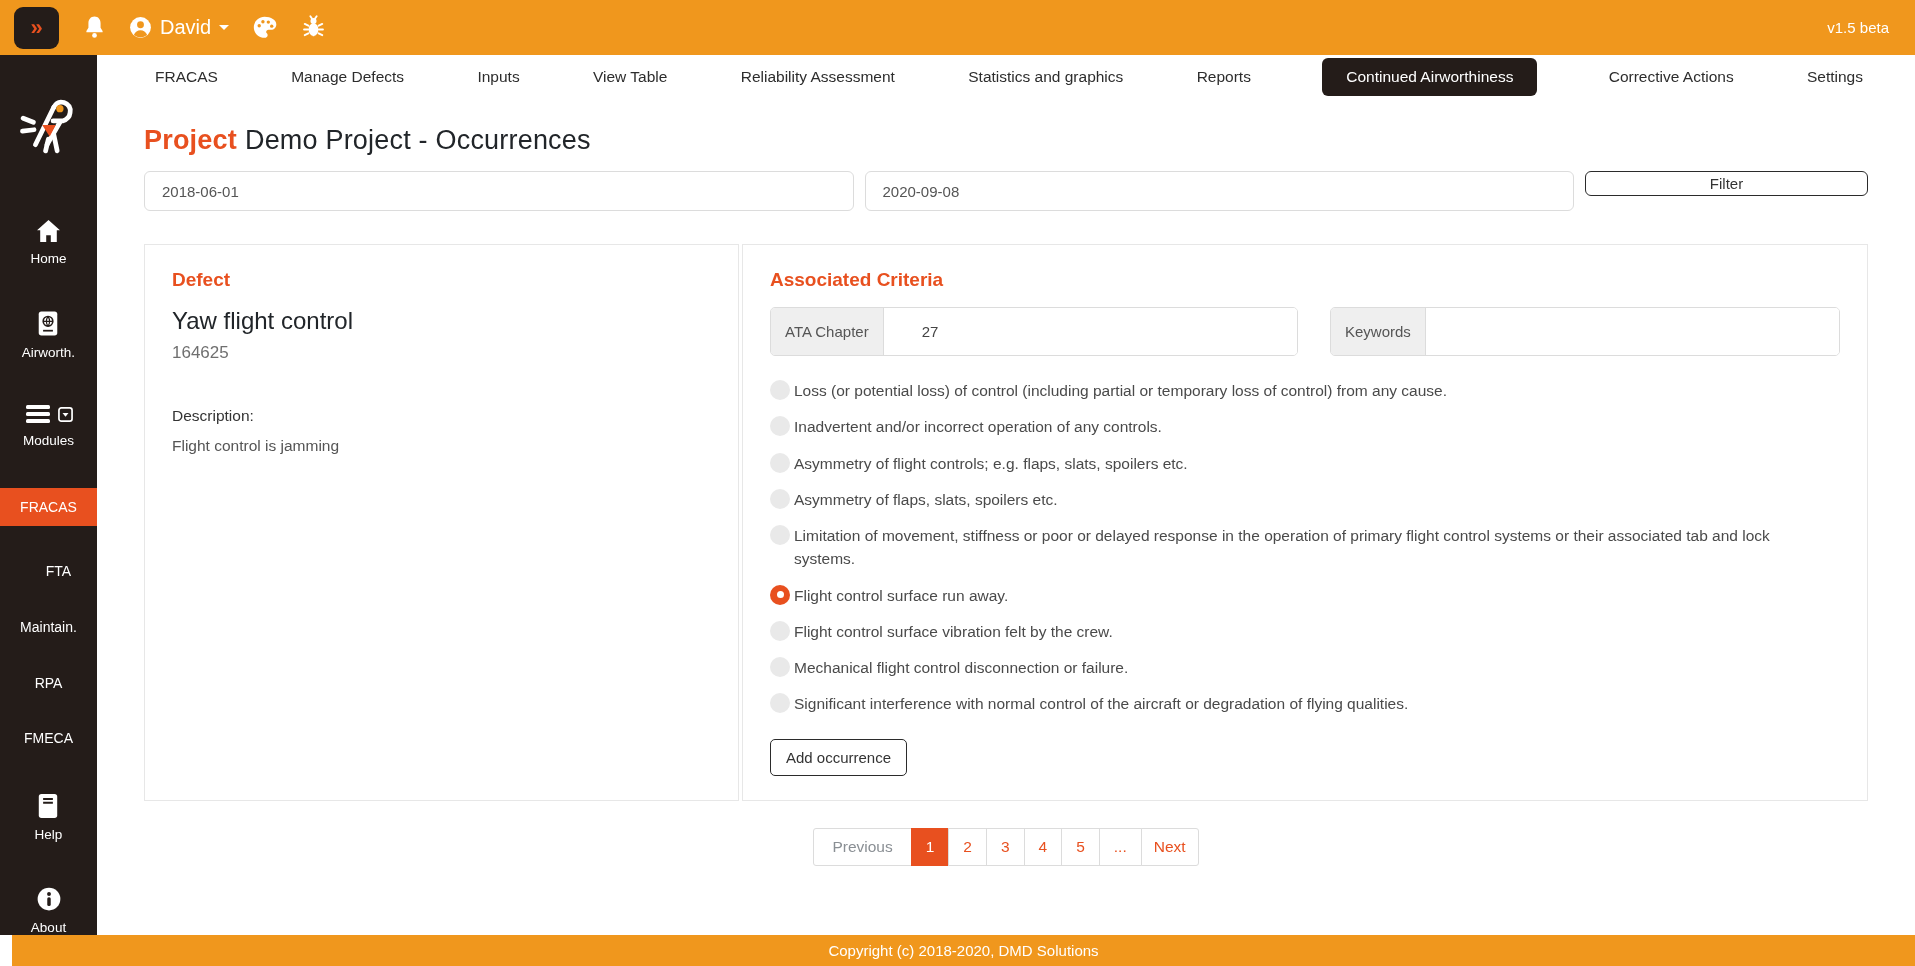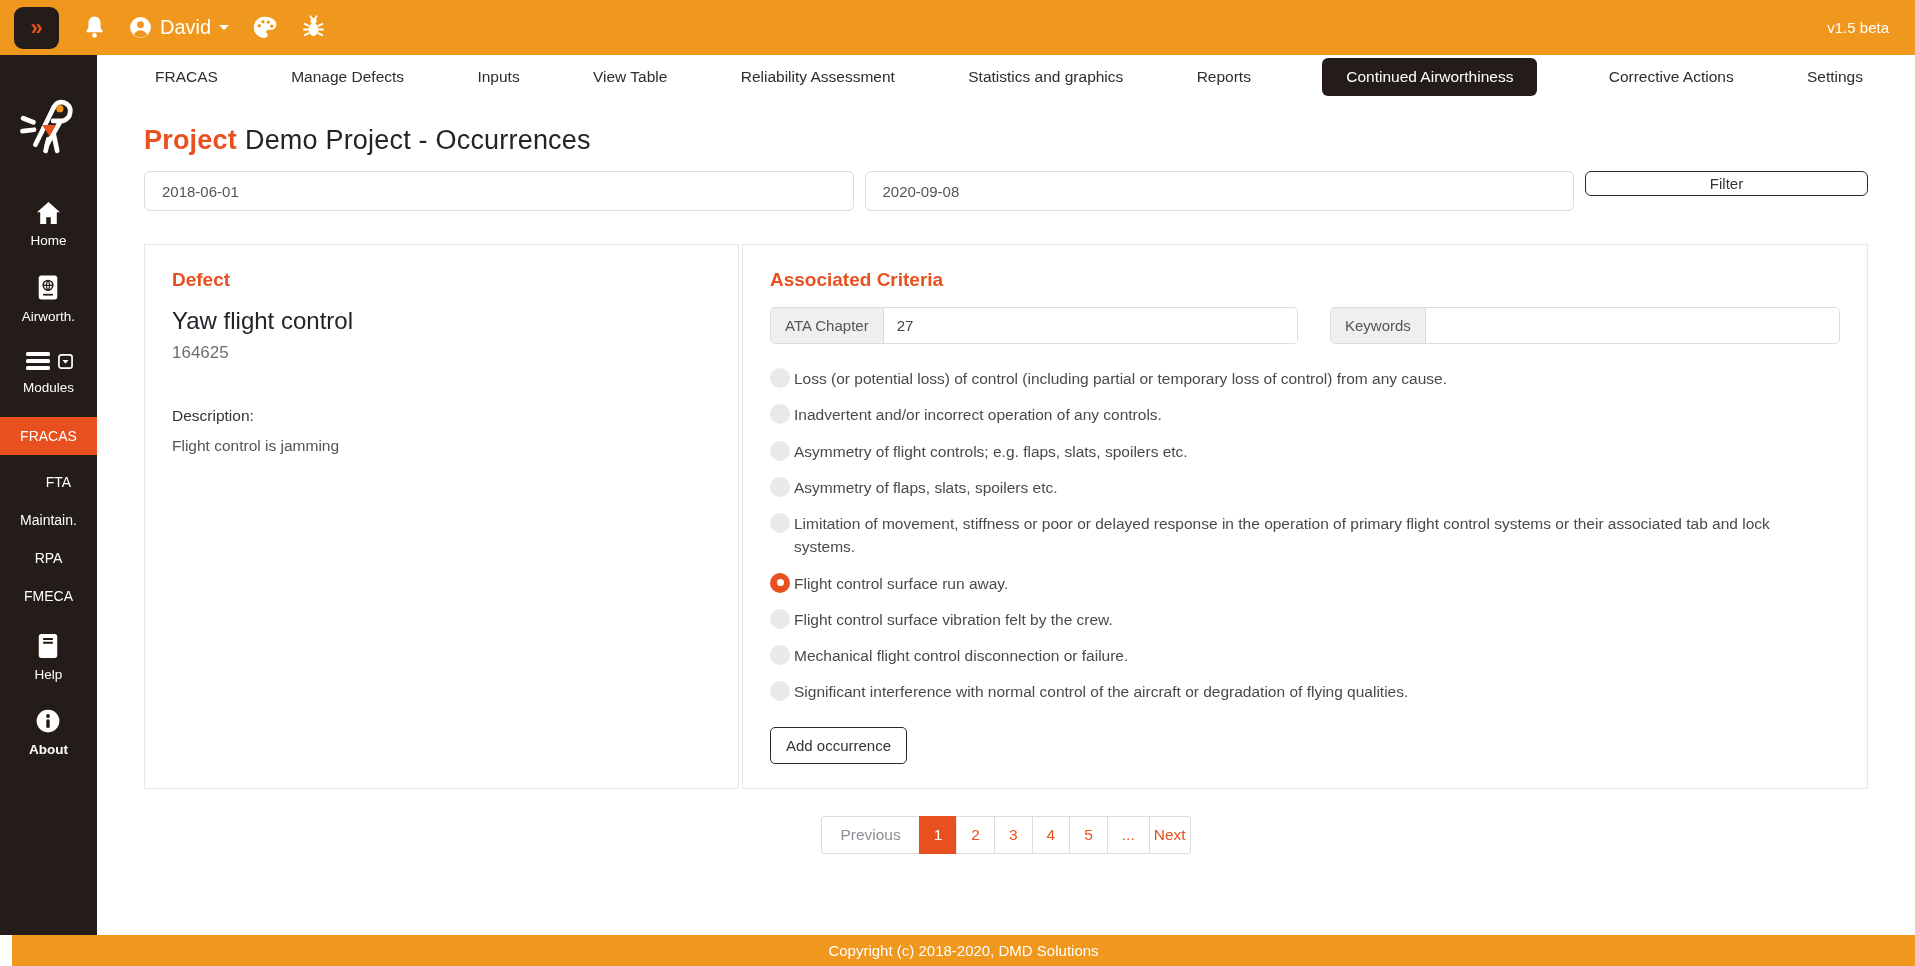--- a/index.html
+++ b/index.html
@@ -17,21 +17,21 @@
   .topbar-icon svg { display:block; }
   .user-chip { display:flex; align-items:center; margin-left:20px; cursor:pointer; }
   .user-chip .uname { color:#fff; font-size:20px; margin-left:7px; }
   .caret-down { width:0; height:0; border-left:5px solid transparent; border-right:5px solid transparent;
                 border-top:5px solid #fff; margin-left:8px; }
   .topbar-spacer { flex:1; }
   .version { color:#fff; font-size:15px; }
 
   
   .sidebar { position:absolute; top:55px; left:0; width:97px; bottom:31px; background:#241C19;
-             display:flex; flex-direction:column; align-items:center; z-index:4; }
+             display:flex; flex-direction:column; align-items:center; z-index:4;justify-content:space-between; }
   .logo { margin-top:34px; width:68px; height:72px; }
   .side-item { display:flex; flex-direction:column; align-items:center; gap:5px; color:#fff;
                font-size:13.5px; cursor:pointer; }
   .side-label { color:#fff; }
   .modules-icons { display:flex; align-items:center; gap:7px; }
   .side-text { width:100%; text-align:center; color:#fff; font-size:14px; padding:11px 0; cursor:pointer; }
   .side-text.active { background:#E8501F; }
 
   
   .main { position:absolute; left:97px; top:55px; right:0; bottom:31px; background:#fff; overflow:hidden; }
@@ -55,21 +55,21 @@
   .panel-left { width:595px; padding:24px 27px; }
   .panel-right { flex:1; padding:24px 27px; }
   .panel-heading { color:#E8501F; font-size:19px; font-weight:700; }
 
   .defect-name { margin-top:16px; font-size:24px; color:#212529; }
   .defect-id { margin-top:8px; font-size:17px; color:#6f6f6f; }
   .desc-label { margin-top:44px; font-size:15.5px; color:#333; }
   .desc-text { margin-top:12px; font-size:15.5px; color:#555; }
 
   .criteria-inputs { display:flex; gap:32px; margin-top:16px; }
-  .input-group { display:flex; height:37px; border:1px solid #dcdcdc; border-radius:5px; overflow:hidden; background:#fff; }
+  .input-group { display:flex; height:49px; border:1px solid #dcdcdc; border-radius:5px; overflow:hidden; background:#fff;gap:25px; }
   .ig-ata { width:528px; }
   .ig-kw { flex:1; }
   .ig-addon { background:#efefef; border-right:1px solid #dcdcdc; display:flex; align-items:center;
               padding:0 14px; font-size:15px; color:#555; white-space:nowrap; }
   .ig-input { flex:1; border:none; outline:none; padding:0 13px; font-size:15px; color:#444; font-family:inherit; min-width:0; }
 
   .radio-list { margin-top:23px; }
   .radio-row { display:flex; align-items:flex-start; gap:4px; margin-bottom:13px; cursor:pointer; max-width:1055px; }
   .radio { width:20px; height:20px; border-radius:50%; background:#e9e9e9; flex:0 0 20px; position:relative; margin-top:1px; }
   .radio.active { background:#E8501F; }
@@ -77,21 +77,21 @@
                          border-radius:50%; background:#fff; }
   .radio-label { font-size:15.5px; color:#4a4a4a; line-height:1.5; }
 
   .add-btn { margin-top:10px; background:#fff; border:1px solid #2b2b2b; border-radius:5px;
              padding:9px 15px; font-size:15px; color:#333; font-family:inherit; cursor:pointer; }
 
   .pagination { display:flex; justify-content:center; margin-top:27px; }
   .page-item { height:38px; display:flex; align-items:center; border:1px solid #dcdcdc; background:#fff;
                font-size:15.5px; color:#E8501F; padding:0 14px; margin-left:-1px; cursor:pointer; }
   .page-item:first-child { margin-left:0; border-radius:3px 0 0 3px; padding:0 18px; color:#8a8f94; }
-  .page-item:last-child { border-radius:0 3px 3px 0; padding:0 4px;text-align:center; }
+  .page-item:last-child { border-radius:0 3px 3px 0; padding:0 12px;text-align:center; }
   .page-item.active { background:#E8501F; border-color:#E8501F; color:#fff; }
 
   
   .footer { position:absolute; left:12px; right:0; bottom:0; height:31px; background:#F0971D;
             display:flex; align-items:center; justify-content:center; color:#fff; font-size:15px; z-index:5; }
 </style>
 </head>
 <body>
 
 <div id="app">
@@ -211,21 +211,21 @@
     <div class="side-item" style="margin-top:18px;">
       <span>
         <svg width="24" height="26" viewBox="0 0 22 24">
           <rect x="2.5" y="1" width="17" height="22" rx="2.5" fill="#fff"></rect>
           <path d="M6.5 5.5h9M6.5 9h9" stroke="#241C19" stroke-width="1.8"></path>
         </svg>
       </span>
       <span class="side-label">Help</span>
     </div>
 
-    <div class="side-item" style="margin-top:26px;font-weight:bold;">
+    <div class="side-item" style="margin-top:26px;">
       <span>
         <svg width="26" height="26" viewBox="0 0 24 24">
           <circle cx="12" cy="12" r="10.5" fill="#fff"></circle>
           <circle cx="12" cy="7.4" r="1.8" fill="#241C19"></circle>
           <rect x="10.4" y="10.4" width="3.2" height="8" rx="1.4" fill="#241C19"></rect>
         </svg>
       </span>
       <span class="side-label">About</span>
     </div>
   </div>

